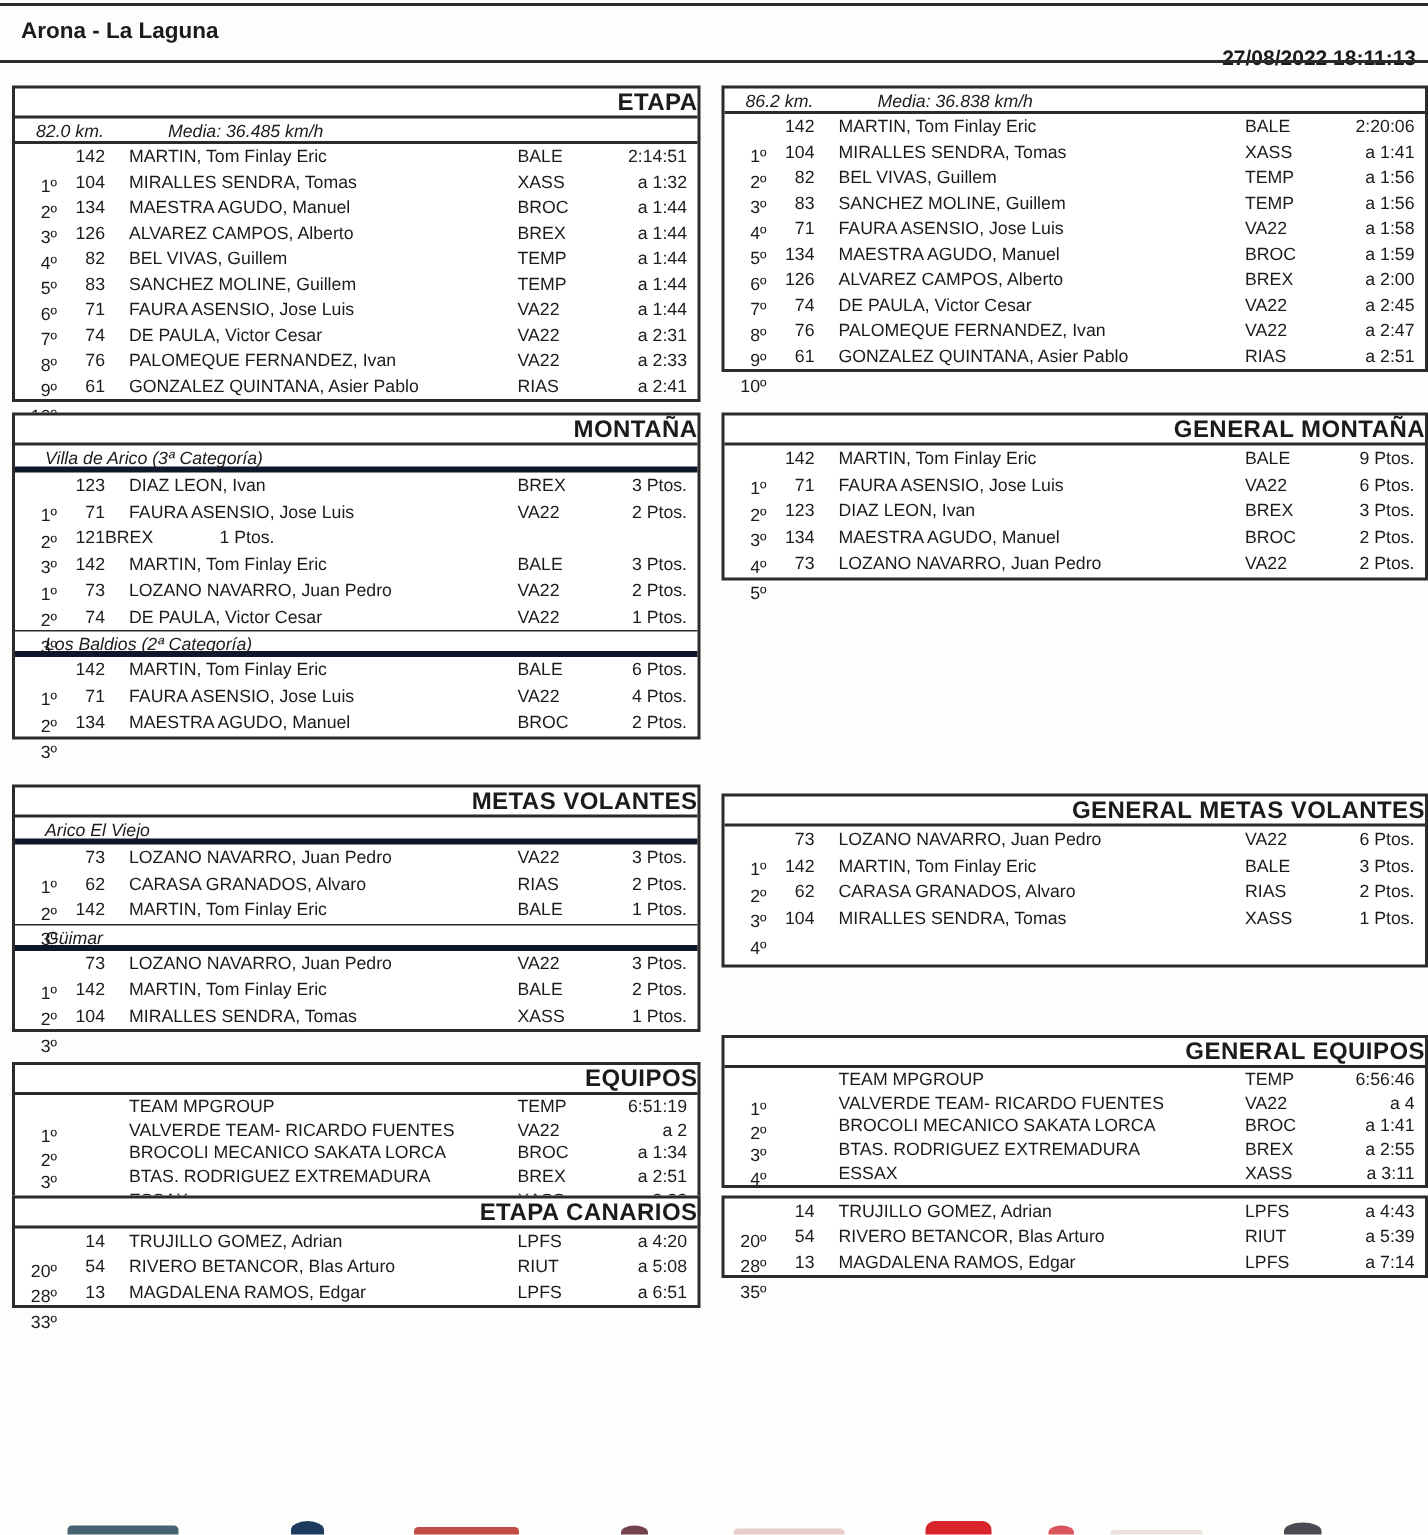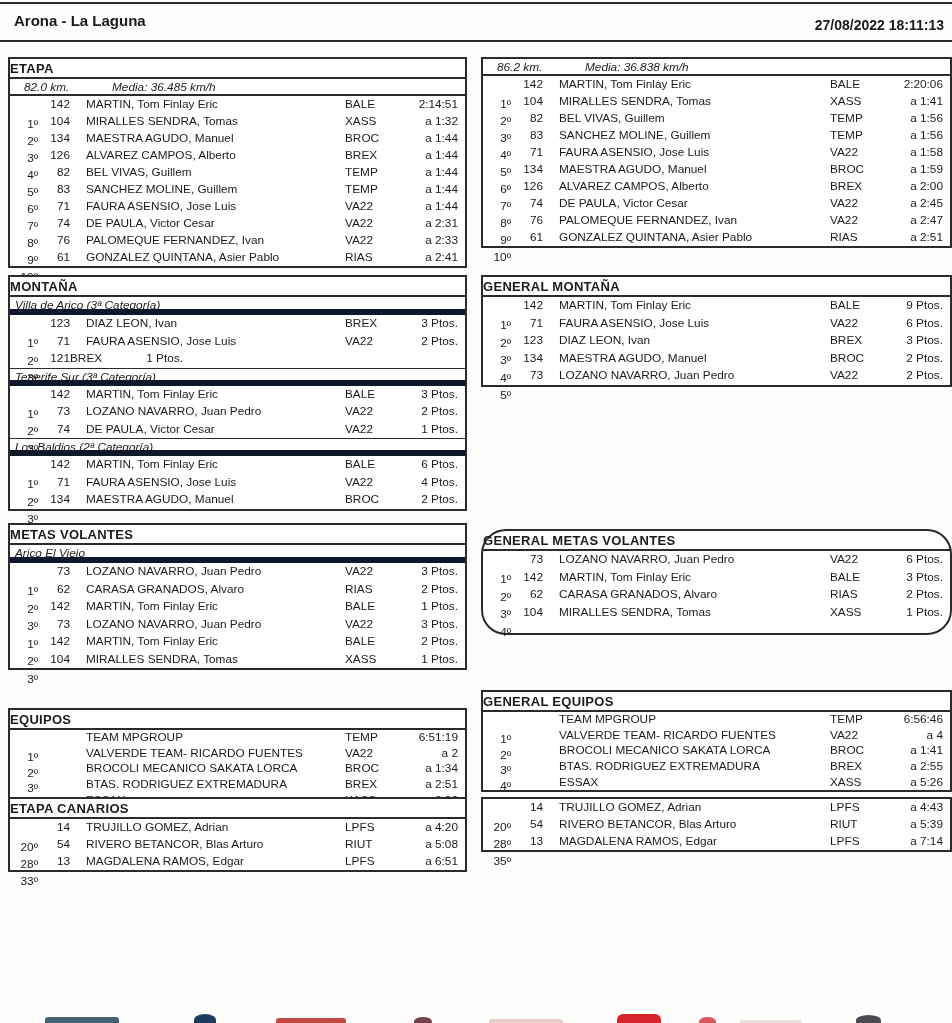--- a/index.html
+++ b/index.html
@@ -13,70 +13,70 @@
   }
   .hrule { position:absolute; left:0; width:952px; background:#2b2b2b; }
   .hrule.top { top:2px; height:2px; }
   .hrule.below-header { top:40px; height:2px; }
 
   .page-header-title {
     position:absolute; top:12px; left:14px;
     font-size:15px; font-weight:bold;
   }
   .page-header-date {
-    position:absolute; top:17px; right:8px;
+    position:absolute; top:30px; right:8px;
     font-size:14px; font-weight:bold;
   }
 
   .rtable {
     position:absolute;
     border:2px solid #2b2b2b;
     background:#ffffff;
   }
   .col-left  { left:8px;  width:459px; }
   .col-right { left:481px; width:471px; }
 
   .ttitle {
     height:20px; line-height:19px;
-    text-align:left; font-weight:bold; font-size:13px;
+    text-align:right; font-weight:bold; font-size:16px;
     letter-spacing:.3px;
     border-bottom:2px solid #2b2b2b;
   }
   .tinfo {
     height:17px; line-height:16px;
     font-style:italic; font-size:11.8px;
     border-bottom:2px solid #2b2b2b;
     white-space:nowrap;
   }
   .tinfo .dist { display:inline-block; margin-left:14px; min-width:78px; }
   .tinfo .media { display:inline-block; margin-left:10px;text-align:center; }
 
   .tsection {
     height:17px; line-height:16px;
     font-style:italic; font-size:11.8px;
     border-top:1px solid #2b2b2b;
-    border-bottom:6px solid #0f172a;
-    padding-left:5px;
+    border-bottom:4px solid #0f172a;
+    padding-left:20px;
     white-space:nowrap;
   }
   .ttitle + .tsection { border-top:none; }
   .roomy .tsection { height:18px; line-height:17px; }
 
   .trow { display:flex; height:17px; line-height:17px; font-size:11.8px; white-space:nowrap; }
   .roomy .trow   { height:17.5px; line-height:17.5px; }
   .compact .trow { height:15.7px; line-height:15.7px; }
 
   .cell { display:block; }
   .c-pos    { width:28px; text-align:right; flex:none;margin-top:20px; }
   .c-dorsal { width:32px; text-align:right; flex:none; }
   .c-name   { flex:1; padding-left:16px; overflow:hidden; }
   .c-team   { width:58px; flex:none; }
   .c-time   { width:62px; text-align:right; padding-right:7px; flex:none; }
 
-  .pad-bottom { padding-bottom:12px;border-radius:25px; }
+  .pad-bottom { padding-bottom:22px; }
 
   .footer-logos { position:absolute; left:0; bottom:0; width:952px; height:16px; }
   .logo-blob { position:absolute; bottom:-3px; }
 </style>
 </head>
 <body>
 
 <div class="hrule top"></div>
 <div class="page-header-title">Arona - La Laguna</div>
 <div class="page-header-date">27/08/2022 18:11:13</div>
@@ -172,21 +172,20 @@
       <span class="cell c-name">FAURA ASENSIO, Jose Luis</span>
       <span class="cell c-team">VA22</span>
       <span class="cell c-time">2 Ptos.</span>
     </div>
     <div class="trow">
       <span class="cell c-pos">3º</span>
       <span class="cell c-dorsal">121</span>
       <span class="cell c-team">BREX</span>
       <span class="cell c-time">1 Ptos.</span>
     </div>
-    <div class="tsection">Tenerife Sur  (3ª Categoría)</div>
     <div class="trow">
       <span class="cell c-pos">1º</span>
       <span class="cell c-dorsal">142</span>
       <span class="cell c-name">MARTIN, Tom Finlay Eric</span>
       <span class="cell c-team">BALE</span>
       <span class="cell c-time">3 Ptos.</span>
     </div>
     <div class="trow">
       <span class="cell c-pos">2º</span>
       <span class="cell c-dorsal">73</span>
@@ -241,20 +240,21 @@
       <span class="cell c-team">RIAS</span>
       <span class="cell c-time">2 Ptos.</span>
     </div>
     <div class="trow">
       <span class="cell c-pos">3º</span>
       <span class="cell c-dorsal">142</span>
       <span class="cell c-name">MARTIN, Tom Finlay Eric</span>
       <span class="cell c-team">BALE</span>
       <span class="cell c-time">1 Ptos.</span>
     </div>
+    <div class="tsection">Güimar</div>
     <div class="trow">
       <span class="cell c-pos">1º</span>
       <span class="cell c-dorsal">73</span>
       <span class="cell c-name">LOZANO NAVARRO, Juan Pedro</span>
       <span class="cell c-team">VA22</span>
       <span class="cell c-time">3 Ptos.</span>
     </div>
     <div class="trow">
       <span class="cell c-pos">2º</span>
       <span class="cell c-dorsal">142</span>
@@ -503,21 +503,21 @@
       <span class="cell c-dorsal"></span>
       <span class="cell c-name">BTAS. RODRIGUEZ EXTREMADURA</span>
       <span class="cell c-team">BREX</span>
       <span class="cell c-time">a 2:55</span>
     </div>
     <div class="trow">
       <span class="cell c-pos">5º</span>
       <span class="cell c-dorsal"></span>
       <span class="cell c-name">ESSAX</span>
       <span class="cell c-team">XASS</span>
-      <span class="cell c-time">a 5:26</span>
+      <span class="cell c-time">a 3:11</span>
     </div>
   </div>
 <div class="rtable col-right" style="top:797px">
     <div class="trow">
       <span class="cell c-pos">20º</span>
       <span class="cell c-dorsal">14</span>
       <span class="cell c-name">TRUJILLO GOMEZ, Adrian</span>
       <span class="cell c-team">LPFS</span>
       <span class="cell c-time">a 4:43</span>
     </div>

